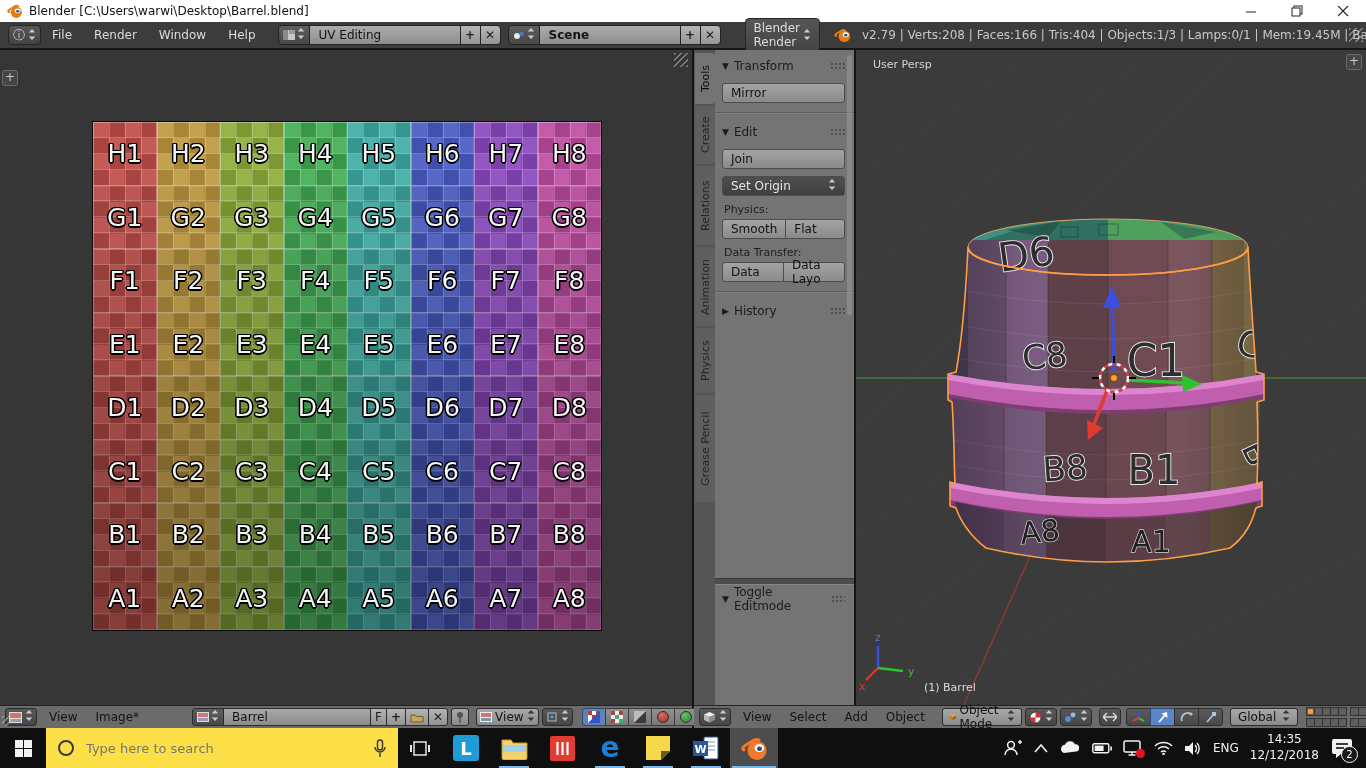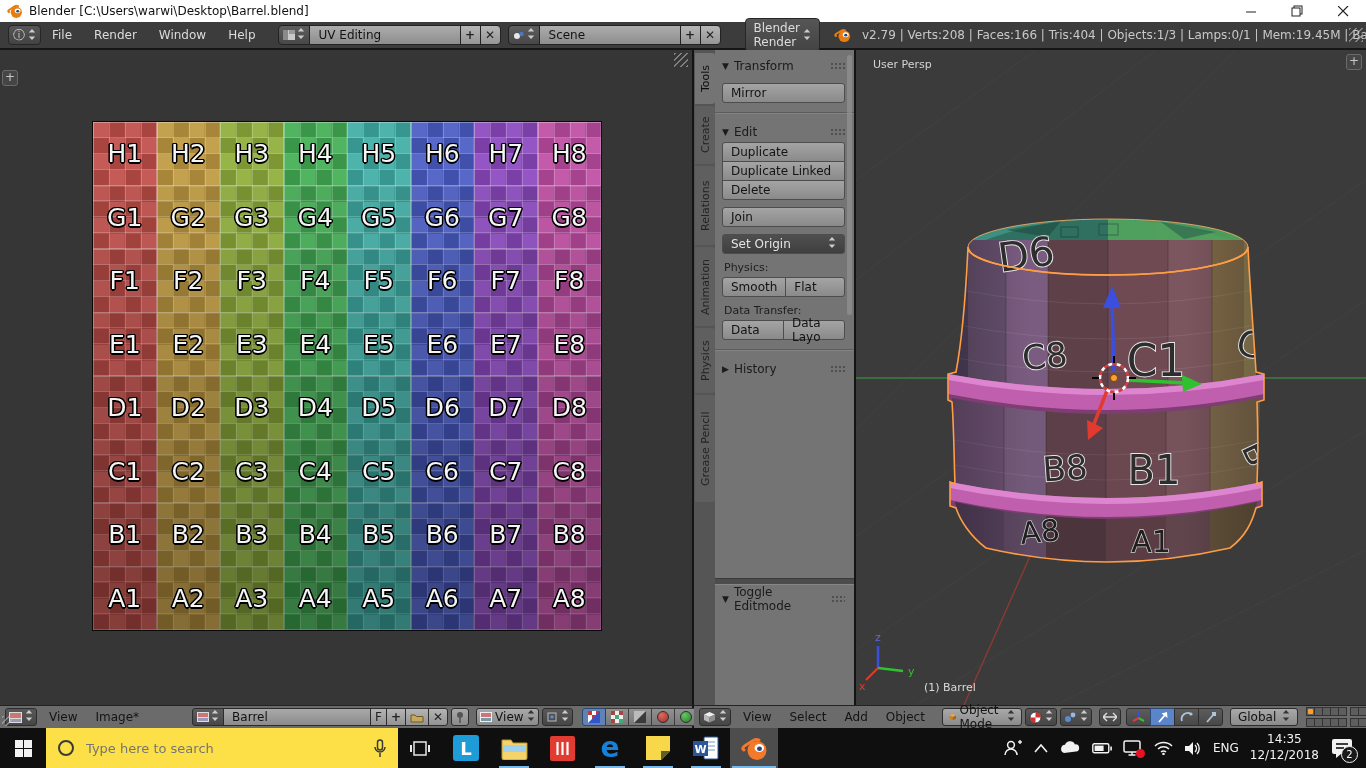--- a/index.html
+++ b/index.html
@@ -179,21 +179,21 @@
     <span class="seg icon">
       <svg width="12" height="10">
           <circle cx="4" cy="6" r="3" fill="#e8e8e8"></circle>
           <circle cx="8.5" cy="4" r="2.2" fill="#4a78c2"></circle>
         </svg>
       <span class="spin"><svg width="8" height="13">
             <path d="M4 1 L7.2 4.6 L0.8 4.6 Z" fill="#ccc"></path>
             <path d="M4 12 L7.2 8.4 L0.8 8.4 Z" fill="#ccc"></path>
           </svg></span>
     </span>
-    <span class="seg name" style="width:142px;">Scene</span>
+    <span class="seg name" style="width:142px;font-weight:bold;">Scene</span>
     <span class="seg sbtn">+</span>
     <span class="seg sbtn last">✕</span>
   </div>
   <div class="widget w-dark" style="margin-left:24px;padding:16px 8px;">
     <span style="font-size:12px;">Blender Render</span>
     <span class="spin"><svg width="8" height="13">
           <path d="M4 1 L7.2 4.6 L0.8 4.6 Z" fill="#ccc"></path>
           <path d="M4 12 L7.2 8.4 L0.8 8.4 Z" fill="#ccc"></path>
         </svg></span>
   </div>
@@ -490,25 +490,20 @@
     <div class="gap6"></div>
     <div class="grp">
         <div class="tbtn">Mirror</div>
       </div>
     <div class="hsep"></div>
     <div class="p-header">
       <span class="tri">▼</span>
       <span>Edit</span>
       <span class="gripdots"></span>
     </div>
-    <div class="grp">
-        <div class="tbtn">Duplicate</div>
-        <div class="tbtn">Duplicate Linked</div>
-        <div class="tbtn">Delete</div>
-      </div>
     <div class="gap6"></div>
     <div class="grp">
         <div class="tbtn">Join</div>
       </div>
     <div class="gap6"></div>
     <div class="tbtn dark">
       <span>Set Origin</span>
       <span class="spin" style="margin-left:auto;"><svg width="8" height="13">
             <path d="M4 1 L7.2 4.6 L0.8 4.6 Z" fill="#ccc"></path>
             <path d="M4 12 L7.2 8.4 L0.8 8.4 Z" fill="#ccc"></path>

